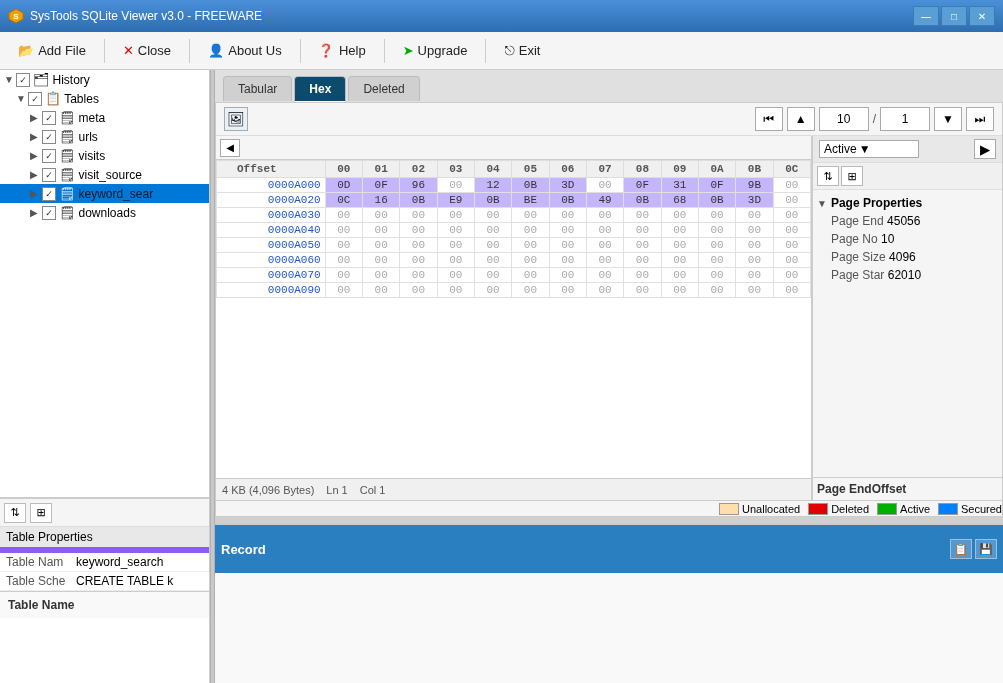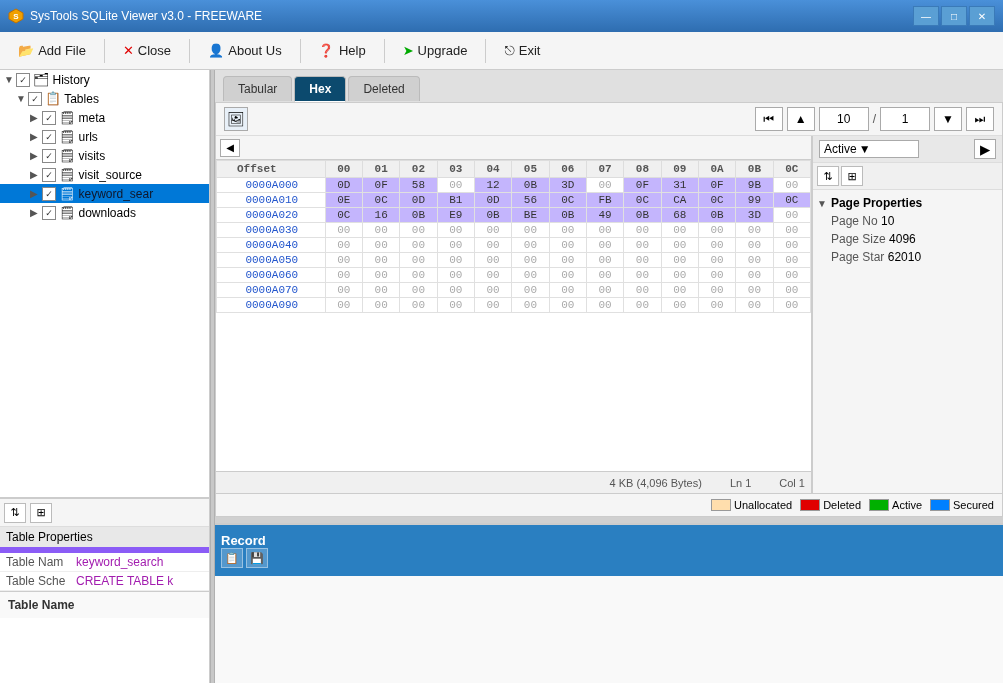--- a/index.html
+++ b/index.html
@@ -92,21 +92,21 @@
       cursor: pointer; display: flex; align-items: center; justify-content: center; font-size: 11px;
     }
     .prop-section-header {
       background: #e8e8e8; padding: 3px 6px; font-weight: normal; font-size: 12px;
       border-bottom: 6px solid #8b5cf6;
     }
     .prop-row {
       display: flex; padding: 2px 6px; font-size: 12px; border-bottom: 1px solid #eee;
     }
     .prop-label { color: #555; width: 70px; flex-shrink: 0; }
-    .prop-value { color: #a21caf; overflow: hidden; text-overflow: ellipsis; white-space: nowrap; flex: 1; }
+    .prop-value { color: #000000; overflow: hidden; text-overflow: ellipsis; white-space: nowrap; flex: 1; }
     .table-name-panel {
       padding: 6px 8px; font-size: 12px; font-weight: bold; color: #333;
       border-top: 1px solid #ccc; background: #f9f9f9;
     }
 
     
     .right-panel {
       flex: 1;
       display: flex;
       flex-direction: column;
@@ -185,30 +185,29 @@
       font-size: 11px;
       position: sticky; top: 0;
     }
     .hex-table thead th.offset-col { text-align: left; padding-left: 20px; color: #555; }
     .hex-table td {
       border: 1px solid #e0e0e0;
       padding: 1px 4px;
       text-align: center;
       font-size: 11px;
     }
-    .hex-table td.offset-cell { color: #2255cc; text-align: center; padding-left: 6px; }
+    .hex-table td.offset-cell { color: #2255cc; text-align: right; padding-left: 6px; }
     .hex-table td.hex-cell { color: #333; }
     .hex-table td.highlight { background: #c4b5fd; }
     .hex-table td.zero { color: #aaa; }
 
     .hex-statusbar {
       height: 22px; background: #f0f0f0; border-top: 1px solid #ccc;
       display: flex; align-items: center; padding: 0 6px; font-size: 11px; color: #555;
-      gap: 28px;
-      justify-content: flex-end;
+      gap: 12px;
     }
 
     
     .right-props {
       width: 190px;
       background: #f5f5f5;
       border-left: 1px solid #ccc;
       display: flex;
       flex-direction: column;
     }
@@ -238,46 +237,45 @@
     }
     .props-section-expand { font-size: 10px; color: #555; cursor: pointer; }
     .props-entry {
       padding: 2px 4px 2px 14px; font-size: 12px;
     }
     .props-entry-label { color: #555; }
     .props-entry-value { color: #000; }
 
     
     .legend-bar {
-      height: 23px; background: #f5f5f5; border-top: 1px solid #ccc;
-      display: flex; align-items: center; justify-content: flex-end; gap: 8px; padding: 0 8px;
+      height: 16px; background: #f5f5f5; border-top: 1px solid #ccc;
+      display: flex; align-items: center; justify-content: flex-end; gap: 8px; padding: 0 0;
     }
     .legend-item { display: flex; align-items: center; gap: 3px; font-size: 11px; }
     .legend-color { width: 20px; height: 12px; border: 1px solid #999; }
 
     
     .props-endoffset {
       padding: 4px; font-size: 12px; font-weight: bold; color: #333;
       border-top: 1px solid #ccc; margin-top: auto;
     }
 
     
     .record-panel {
       height: 160px;
       background: #fff;
       border-top: 2px solid #ccc;
       display: flex;
       flex-direction: column;
     }
     .record-header {
-      display: flex; justify-content: space-between;
-      padding: 8px 6px;
+      display: flex; align-items: center; justify-content: space-between;
+      padding: 14px 6px;
       background: #2a7fc1;
       color: white;
-      flex-direction: column;
     }
     .record-tools { display: flex; gap: 3px; }
     .record-tool-btn {
       width: 22px; height: 20px; background: rgba(255,255,255,0.2); border: 1px solid rgba(255,255,255,0.4);
       cursor: pointer; display: flex; align-items: center; justify-content: center; color: white; font-size: 11px;
     }
     .record-body { flex: 1; background: #f9f9f9; }
     .splitter-h { height: 6px; background: #d0d0d0; cursor: row-resize; }
 
     
@@ -492,47 +490,31 @@
                   <th>0A</th>
                   <th>0B</th>
                   <th>0C</th>
                 </tr>
               </thead>
               <tbody id="hex-tbody">
               <tr>
                     <td class="offset-cell">0000A000</td>
                     <td class="hex-cell highlight">0D</td>
                     <td class="hex-cell highlight">0F</td>
-                    <td class="hex-cell highlight">58</td>
+                    <td class="hex-cell highlight">96</td>
                     <td class="hex-cell zero">00</td>
                     <td class="hex-cell highlight">12</td>
                     <td class="hex-cell highlight">0B</td>
                     <td class="hex-cell highlight">3D</td>
                     <td class="hex-cell zero">00</td>
                     <td class="hex-cell highlight">0F</td>
                     <td class="hex-cell highlight">31</td>
                     <td class="hex-cell highlight">0F</td>
                     <td class="hex-cell highlight">9B</td>
                     <td class="hex-cell zero">00</td>
-                  </tr>
-                  <tr>
-                    <td class="offset-cell">0000A010</td>
-                    <td class="hex-cell highlight">0E</td>
-                    <td class="hex-cell highlight">0C</td>
-                    <td class="hex-cell highlight">0D</td>
-                    <td class="hex-cell highlight">B1</td>
-                    <td class="hex-cell highlight">0D</td>
-                    <td class="hex-cell highlight">56</td>
-                    <td class="hex-cell highlight">0C</td>
-                    <td class="hex-cell highlight">FB</td>
-                    <td class="hex-cell highlight">0C</td>
-                    <td class="hex-cell highlight">CA</td>
-                    <td class="hex-cell highlight">0C</td>
-                    <td class="hex-cell highlight">99</td>
-                    <td class="hex-cell highlight">0C</td>
                   </tr>
                   <tr>
                     <td class="offset-cell">0000A020</td>
                     <td class="hex-cell highlight">0C</td>
                     <td class="hex-cell highlight">16</td>
                     <td class="hex-cell highlight">0B</td>
                     <td class="hex-cell highlight">E9</td>
                     <td class="hex-cell highlight">0B</td>
                     <td class="hex-cell highlight">BE</td>
                     <td class="hex-cell highlight">0B</td>
@@ -659,23 +641,27 @@
           </div>
           <div class="right-props-toolbar">
             <button class="prop-toolbar-btn">⇅</button>
             <button class="prop-toolbar-btn">⊞</button>
           </div>
           <div class="right-props-body">
             <div class="props-section-title">
               <span class="props-section-expand">▼</span>
               <span>Page Properties</span>
             </div>
+            <div class="props-entry"><span class="props-entry-label">Page End</span> <span class="props-entry-value">45056</span></div>
             <div class="props-entry"><span class="props-entry-label">Page No</span> <span class="props-entry-value">10</span></div>
             <div class="props-entry"><span class="props-entry-label">Page Size</span> <span class="props-entry-value">4096</span></div>
             <div class="props-entry"><span class="props-entry-label">Page Star</span> <span class="props-entry-value">62010</span></div>
+          </div>
+          <div class="props-endoffset">
+            <span>Page EndOffset</span>
           </div>
         </div>
 
       </div>
 
       <div class="legend-bar">
         <div class="legend-item">
           <div class="legend-color" style="background:#ffdead;"></div>
           <span>Unallocated</span>
         </div>

